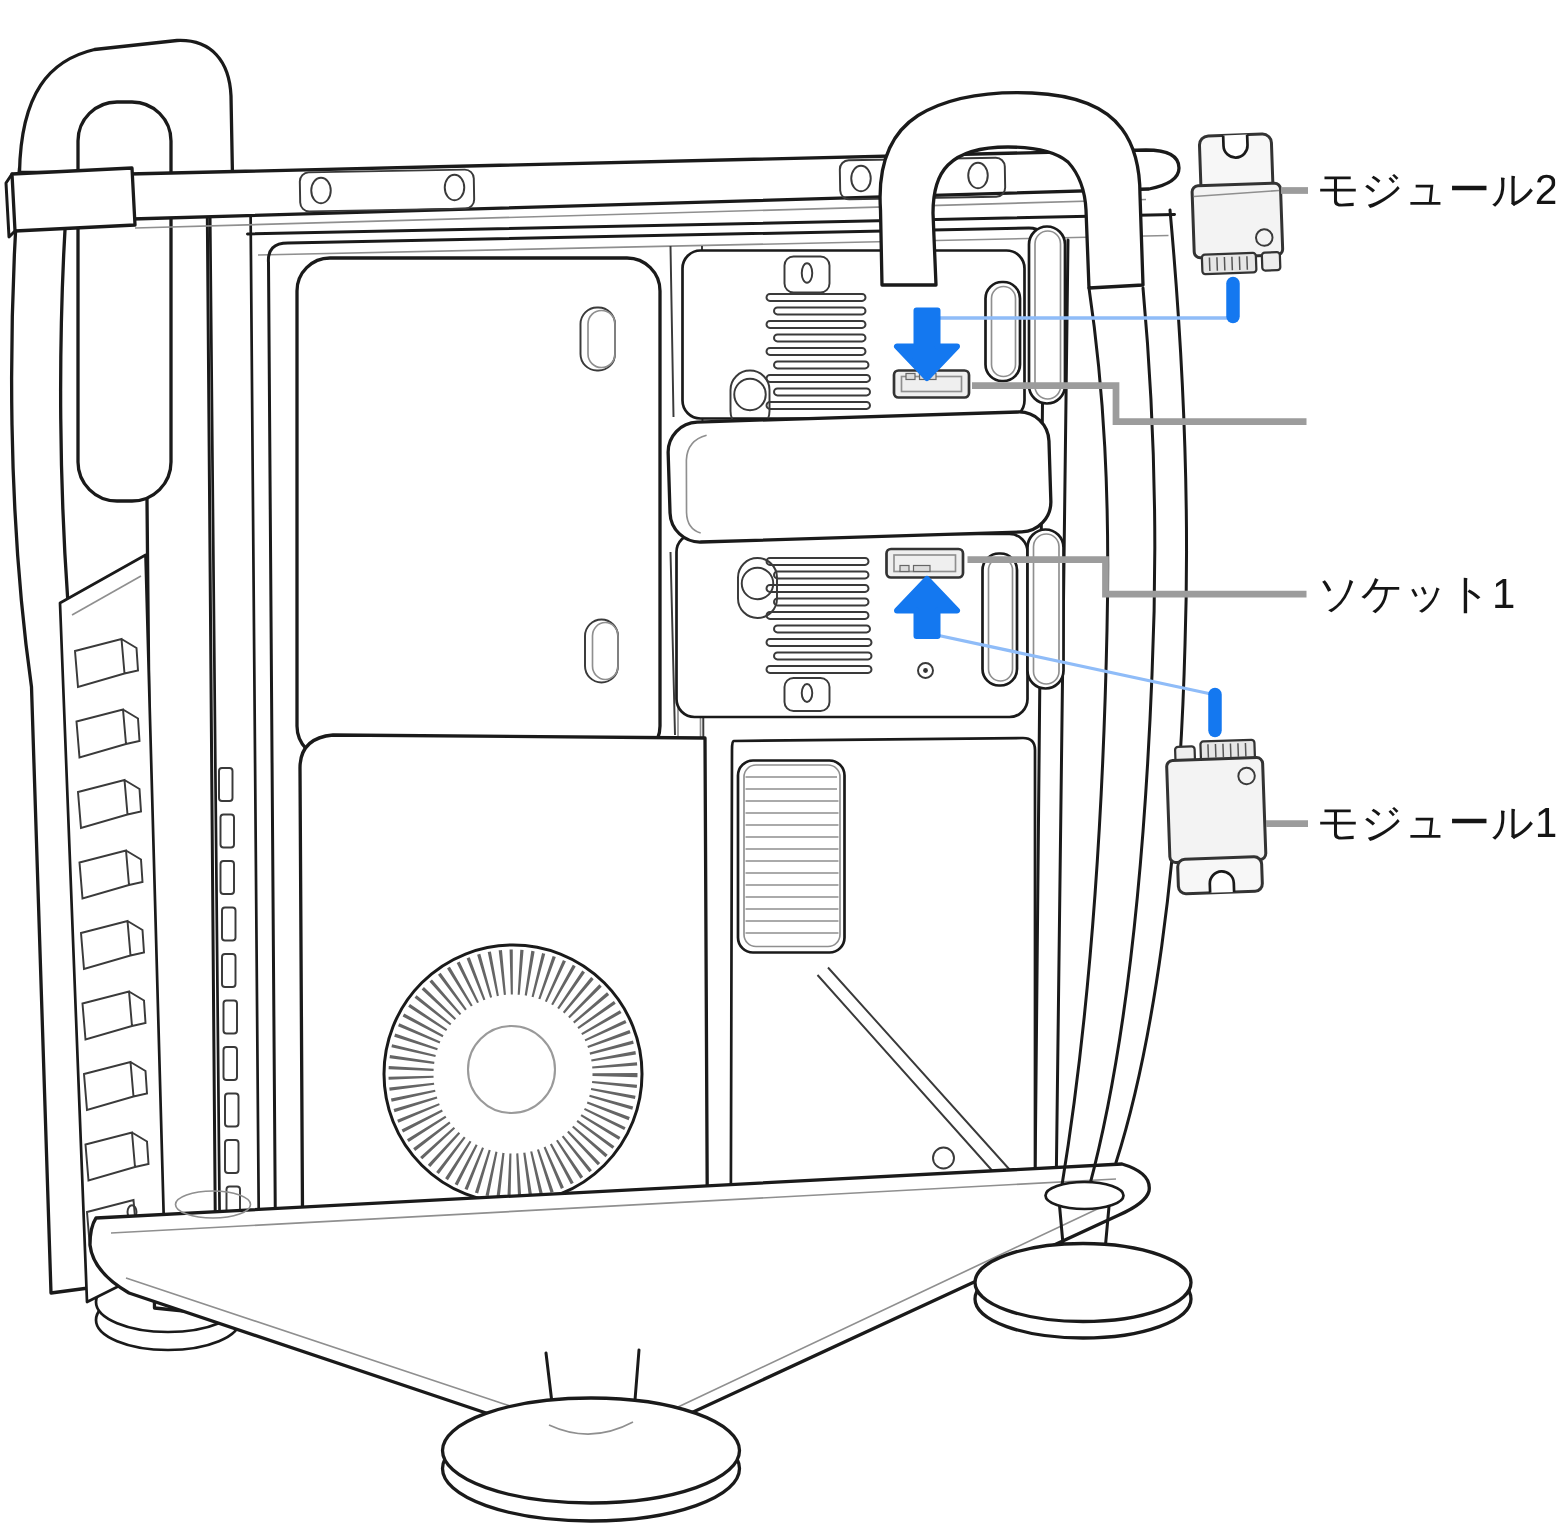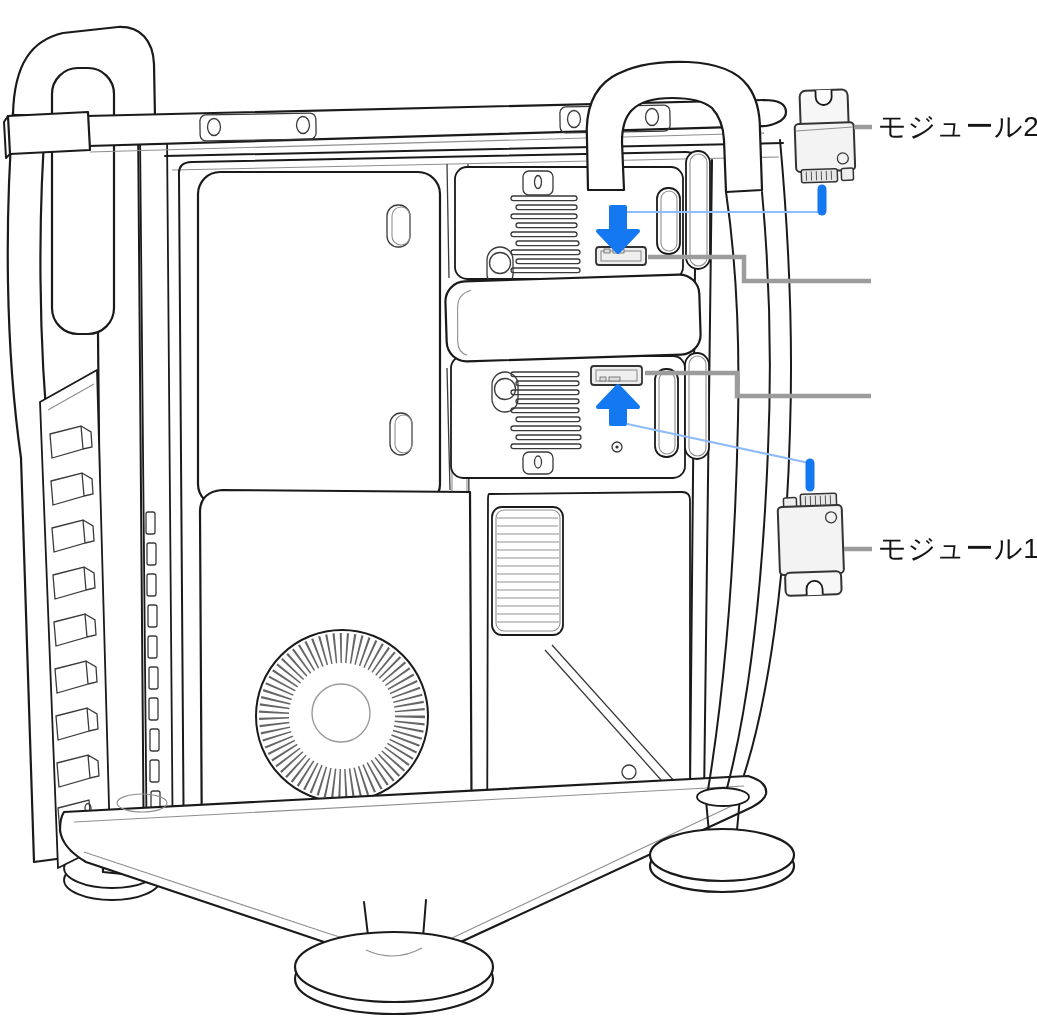--- a/index.html
+++ b/index.html
@@ -280,15 +280,16 @@
 
   <g>
     <path class="callout" d="M 854,127 L 872,127"></path>
     <path class="callout" d="M 648,257 L 744,257 L 744,281 L 871,281"></path>
     <path class="callout" d="M 645,373 L 737,373 L 737,396 L 871,396"></path>
     <path class="callout" d="M 844,549 L 872,549"></path>
   </g>
 </svg>
 
 <div class="lbl" style="left:878px;top:110px">モジュール2</div>
+<div class="lbl" style="left:878px;top:379px">ソケット1</div>
 <div class="lbl" style="left:878px;top:532px">モジュール1</div>
 
 </div>
 
 </body></html>

